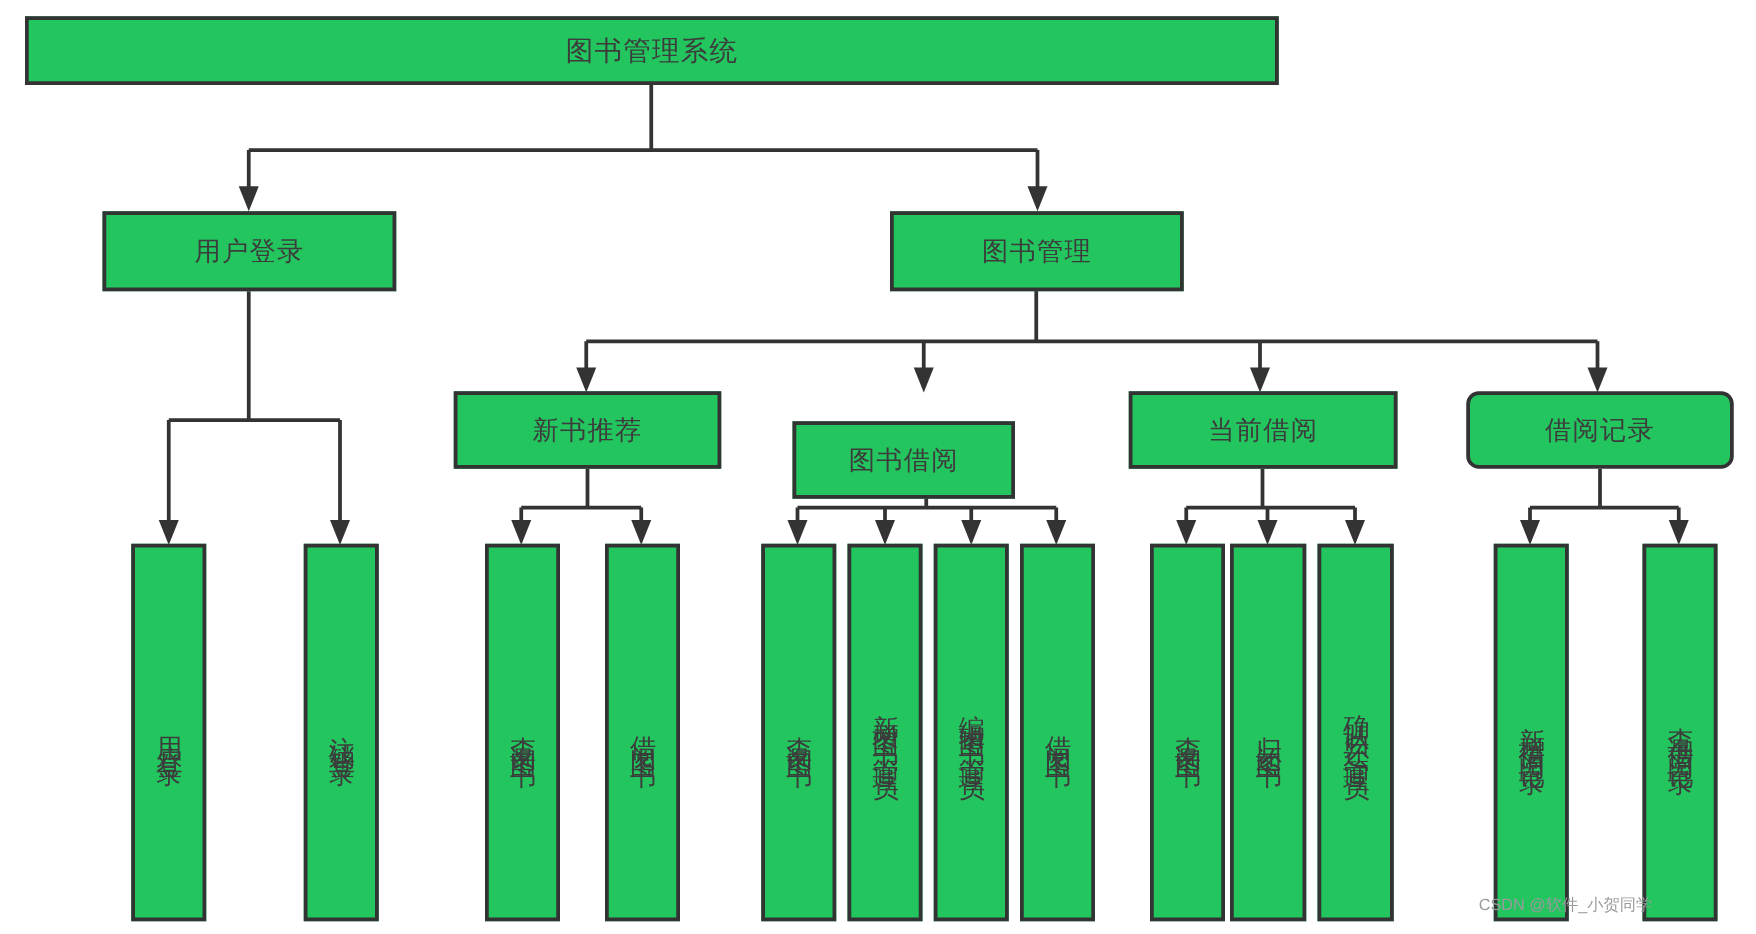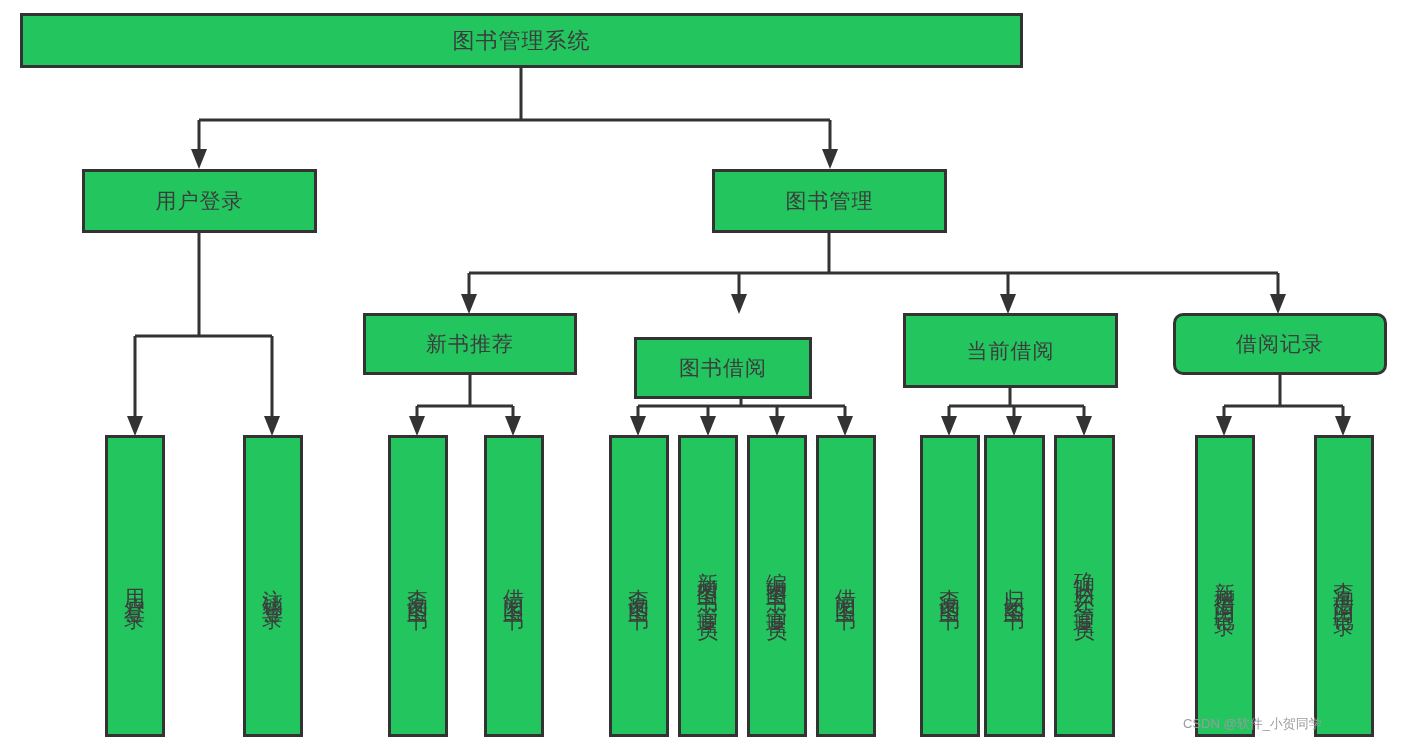--- a/index.html
+++ b/index.html
@@ -113,21 +113,21 @@
   <div class="node" style="left:712px; top:169px; width:235px; height:64px;">
     <span class="hlabel">图书管理</span>
   </div>
 
   <div class="node" style="left:363px; top:313px; width:214px; height:62px;">
     <span class="hlabel">新书推荐</span>
   </div>
   <div class="node" style="left:634px; top:313px; width:178px; height:62px;margin-top:24px;">
     <span class="hlabel">图书借阅</span>
   </div>
-  <div class="node" style="left:903px; top:313px; width:215px; height:75px;">
+  <div class="node" style="left:903px; top:313px; width:215px; height:62px;">
     <span class="hlabel">当前借阅</span>
   </div>
   <div class="node" style="left:1173px; top:313px; width:214px; height:62px;border-radius:10px;">
     <span class="hlabel">借阅记录</span>
   </div>
 
   <div class="node" style="left:105px; top:435px; width:60px; height:302px;">
     <span class="vtext">用户登录</span>
   </div>
   <div class="node" style="left:243px; top:435px; width:60px; height:302px;">

